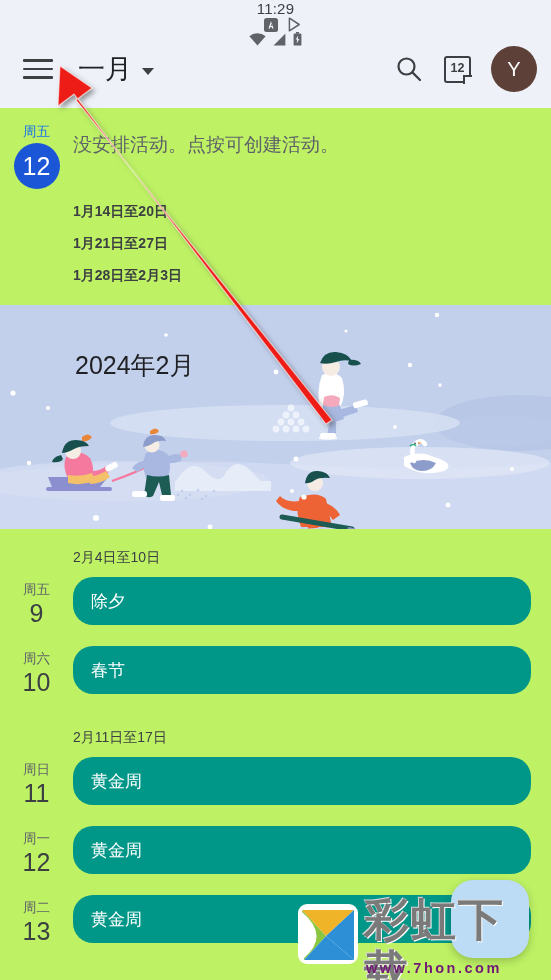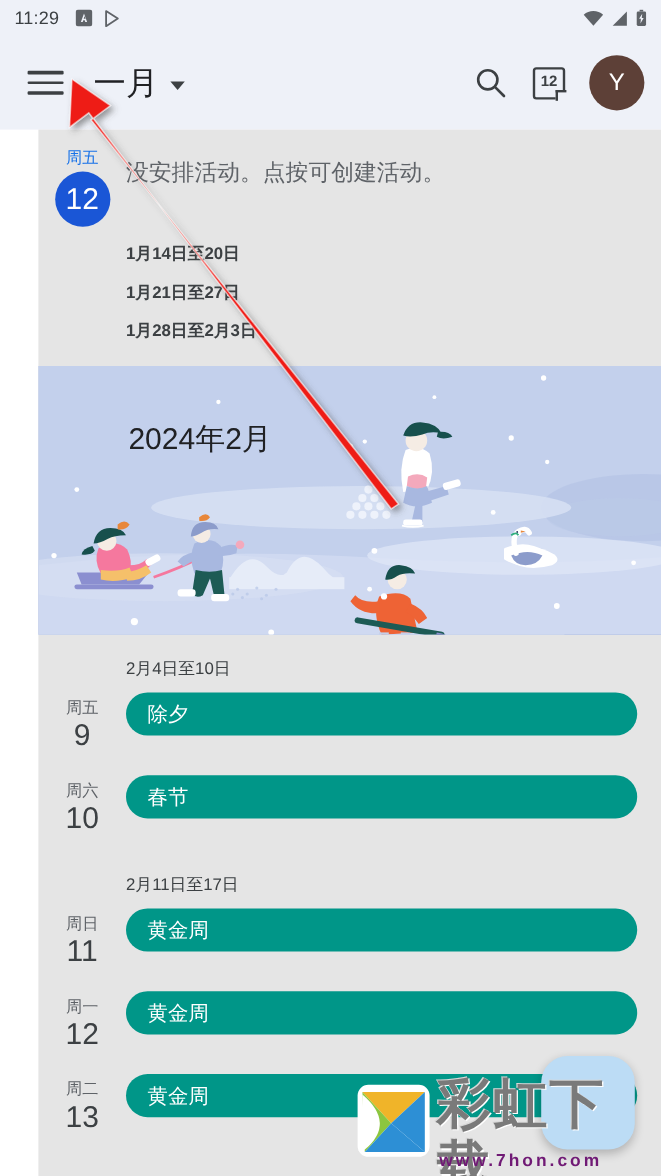--- a/index.html
+++ b/index.html
@@ -7,21 +7,21 @@
     width:551px;height:980px;overflow:hidden;position:relative;
     background:#ffffff;
     font-family:"Liberation Sans","DejaVu Sans",sans-serif;
     -webkit-font-smoothing:antialiased;
   }
   #phone{position:absolute;inset:0;overflow:hidden;}
 
   
   .statusbar{
     height:30px;background:#eef1f8;display:flex;align-items:center;
-    padding:0 12px;box-sizing:border-box;
+    padding:0 12px;box-sizing:border-box;flex-direction:column;
   }
   .sb-time{font-size:15px;color:#3c4043;letter-spacing:.2px;}
   .sb-left-icons{display:flex;align-items:center;gap:9px;margin-left:14px;}
   .sb-spacer{flex:1;}
   .sb-right-icons{display:flex;align-items:center;gap:7px;}
   .ic{display:block;}
 
   
   .appbar{
     height:78px;background:#eef1f8;display:flex;align-items:center;
@@ -49,21 +49,21 @@
   .datebox .dnum{
     position:absolute;inset:0;display:flex;align-items:center;justify-content:center;
     font-size:12.5px;color:#3c4043;font-weight:600;line-height:1;padding-bottom:1px;
   }
   .avatar{
     width:46px;height:46px;border-radius:50%;background:#5d4037;color:#fff;
     display:flex;align-items:center;justify-content:center;font-size:20px;cursor:pointer;
   }
 
   
-  .content{position:absolute;top:108px;left:0;right:0;bottom:0;background:#e5e5e5;margin-left:32px;}
+  .content{position:absolute;top:108px;left:0;right:0;bottom:0;background:#bef264;}
 
   .row{display:flex;align-items:flex-start;}
   .daycol{width:73px;flex:0 0 73px;text-align:center;box-sizing:border-box;padding-top:3px;}
   .dow{font-size:13.5px;color:#5f6368;line-height:1.35;}
   .dow.today{color:#1a73e8;}
   .dnum-plain{font-size:25px;color:#3c4043;line-height:1.15;}
   .today-circle{
     width:46px;height:46px;border-radius:50%;background:#1a56d6;color:#fff;
     display:flex;align-items:center;justify-content:center;font-size:25px;margin:2px auto 0;
   }
@@ -76,21 +76,21 @@
   .jan-weeks .wl{font-size:14px;color:#3c4043;padding:14px 0 0 0;}
 
   
   .banner{position:relative;height:224px;background:#c3d0ec;overflow:hidden;}
   .banner-title{position:absolute;left:75px;top:44px;font-size:25px;color:#202124;}
   .banner svg{position:absolute;inset:0;width:100%;height:100%;display:block;}
 
   
   .ev-section{padding-top:4px;}
   .chip{
-    background:#009688;color:#fff;border-radius:20px;height:36px;
+    background:#009688;color:#fff;border-radius:20px;height:48px;
     display:flex;align-items:center;padding:0 18px;font-size:17px;box-sizing:border-box;
   }
   .ev-row{display:flex;align-items:flex-start;margin-top:6px;}
   .ev-row .daycol{padding-top:4px;}
   .seclabel{font-size:14px;color:#3c4043;margin-left:73px;padding-top:16px;padding-bottom:4px;}
 
   
   .fab{
     position:absolute;right:22px;bottom:22px;width:78px;height:78px;border-radius:22px;
     background:#bcdcf5;box-shadow:0 3px 8px rgba(0,0,0,.22);

